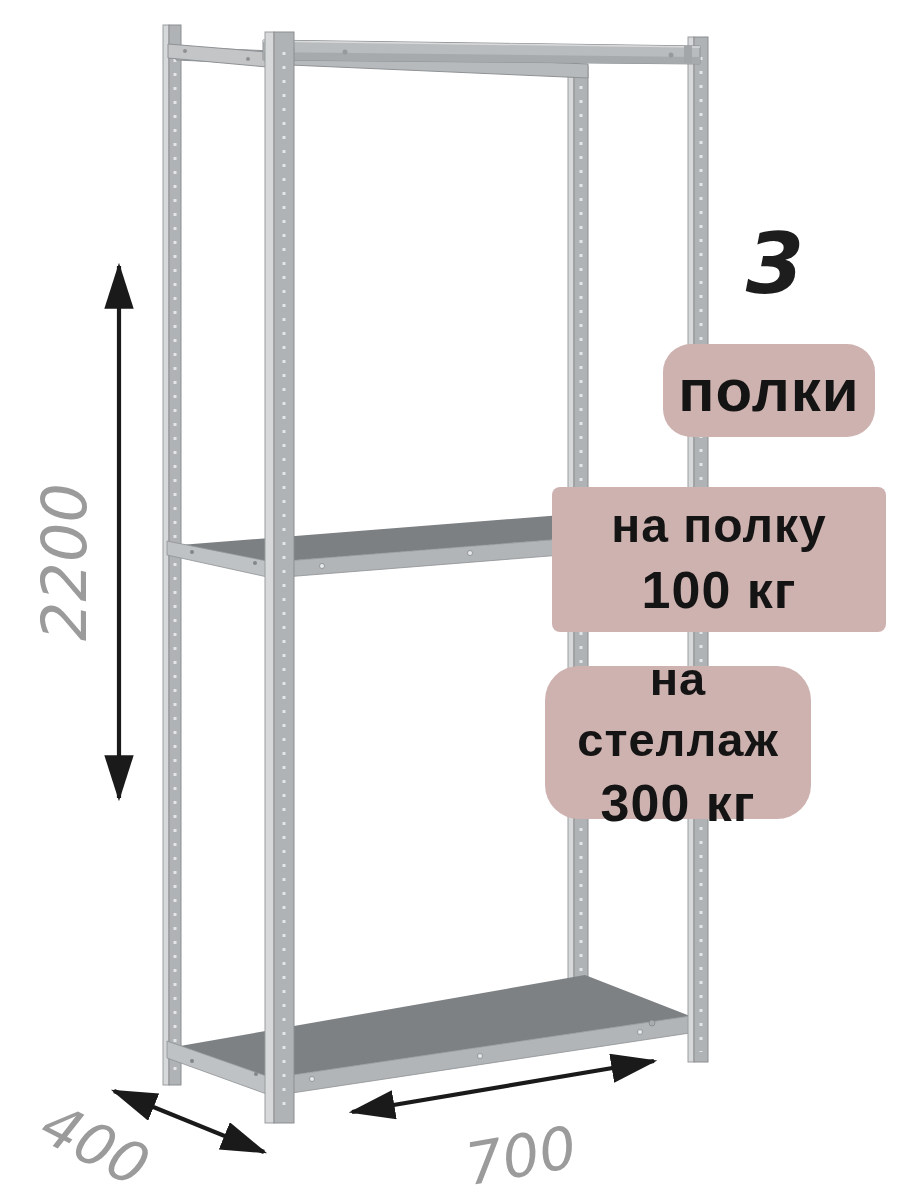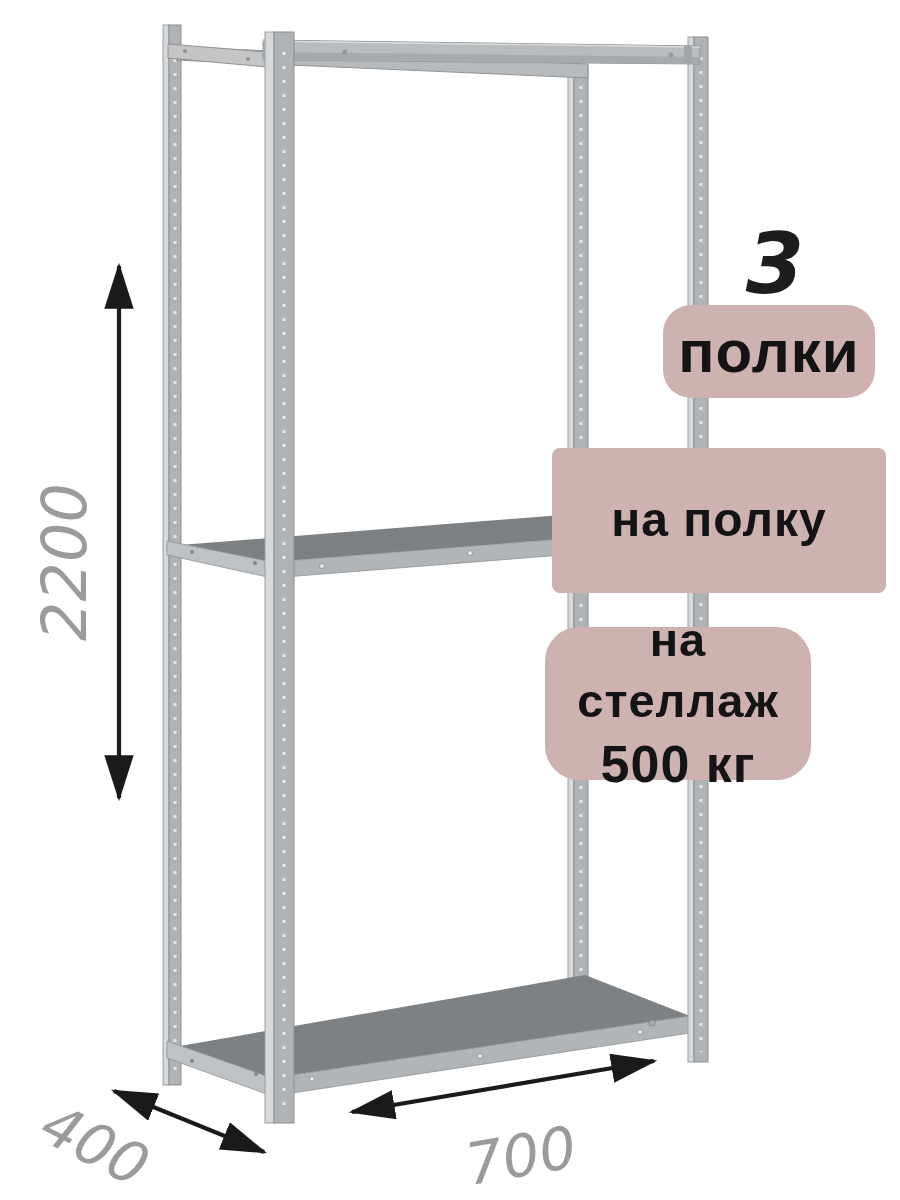--- a/index.html
+++ b/index.html
@@ -8,21 +8,21 @@
     --dimension-text:#9b9b9b;
     --arrow:#1a1a1a;
   }
   html,body{margin:0;padding:0;background:#ffffff;}
   #canvas{position:relative;width:900px;height:1200px;background:#ffffff;overflow:hidden;
           font-family:"Liberation Sans",sans-serif;}
   #rack-svg{position:absolute;left:0;top:0;}
 
   .badge{position:absolute;background:var(--badge-bg);color:var(--badge-text);
          font-family:"Liberation Sans",sans-serif;font-weight:bold;text-align:center;
-         display:flex;flex-direction:column;justify-content:center;}
+         display:flex;flex-direction:column;justify-content:center;margin-top:39px;}
   .badge-count{left:663px;top:305px;width:212px;height:93px;font-size:60px;
                letter-spacing:1px;border-radius:28px;}
   .badge-two{left:552px;top:448px;width:334px;height:145px;font-size:48px;
              letter-spacing:1px;line-height:1.3;border-radius:8px;}
   .badge-three{left:545px;top:627px;width:266px;height:153px;font-size:47px;
                letter-spacing:1px;line-height:1.3;border-radius:34px;}
   .badge .l2{font-size:52px;}
 
   .count-number{position:absolute;left:715px;top:222px;width:120px;text-align:center;
                 font-family:"DejaVu Sans",sans-serif;font-weight:bold;font-style:italic;
@@ -124,20 +124,21 @@
   <div class="dim dim-d">400</div>
   <div class="dim dim-w">700</div>
 
   <div class="count-number">3</div>
   <div class="badge badge-count">
     <span>полки</span>
   </div>
 
   <div class="badge badge-two">
     <div class="l1">на полку</div>
+    <div class="l2">100 кг</div>
   </div>
 
   <div class="badge badge-three">
     <div class="l1">на стеллаж</div>
-    <div class="l2">500 кг</div>
+    <div class="l2">300 кг</div>
   </div>
 
 </div>
 
 </body></html>

